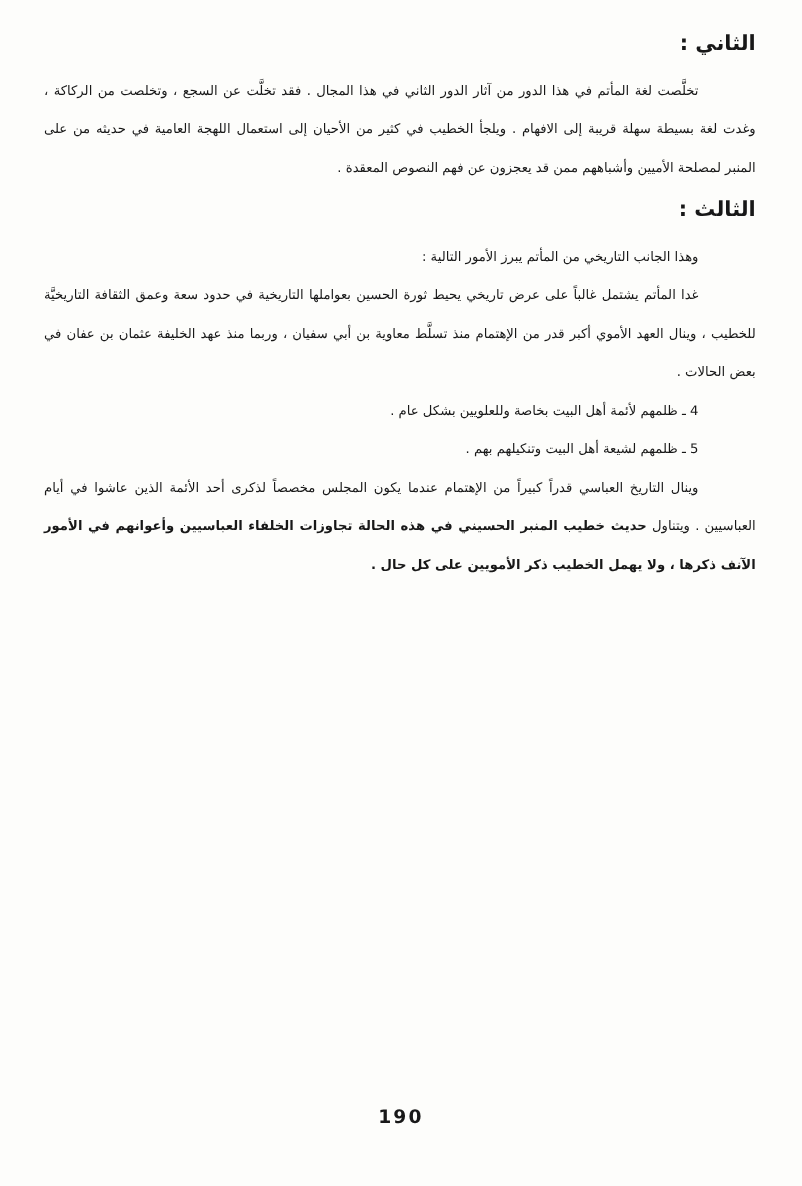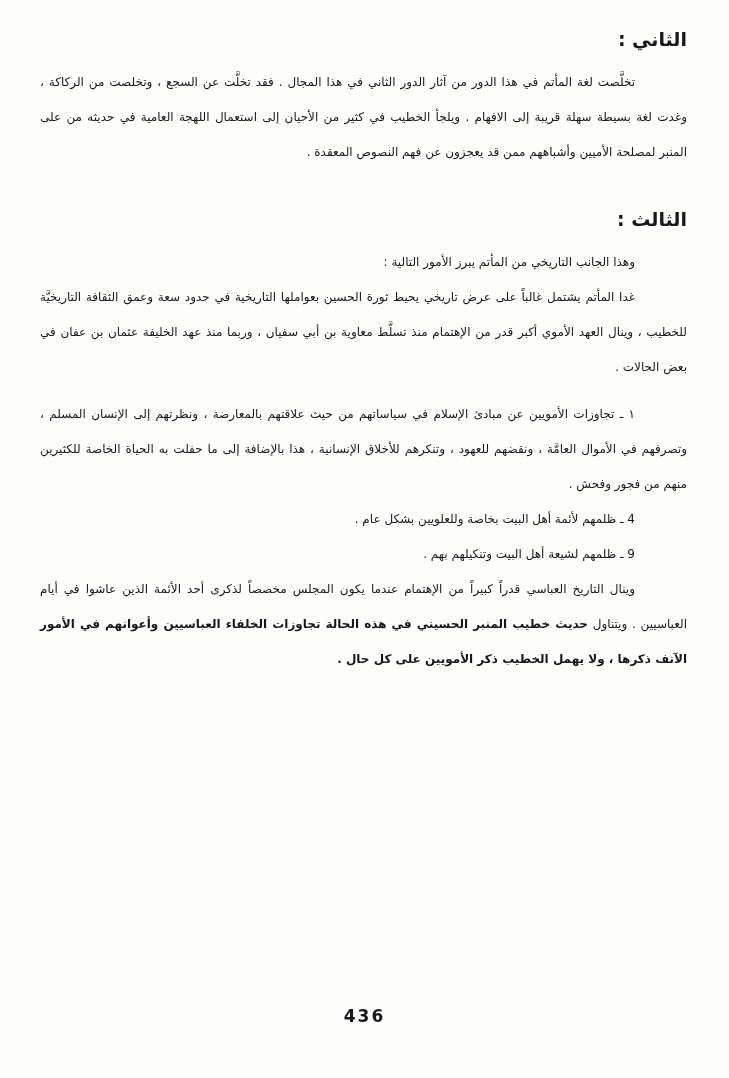--- a/index.html
+++ b/index.html
@@ -23,21 +23,21 @@
     direction: rtl;
   }
   .heading {
     font-size: 19px;
     font-weight: bold;
     margin: 0 0 8px 0;
     line-height: 35px;
     text-align: right;
   }
   .heading.gap-above {
-    margin-top: 32px;
+    margin-top: 3px;
   }
   .para {
     margin: 0;
     font-size: 12px;
     line-height: 35px;
     text-align: justify;
     text-justify: inter-word;
   }
   .para.indent {
     text-indent: 52px;
@@ -67,23 +67,22 @@
   <h2 class="heading">الثاني :</h2>
 
   <p class="para indent">تخلَّصت لغة المأتم في هذا الدور من آثار الدور الثاني في هذا المجال . فقد تخلَّت عن السجع ، وتخلصت من الركاكة ، وغدت لغة بسيطة سهلة قريبة إلى الافهام . ويلجأ الخطيب في كثير من الأحيان إلى استعمال اللهجة العامية في حديثه من على المنبر لمصلحة الأميين وأشباههم ممن قد يعجزون عن فهم النصوص المعقدة .</p>
 
   <h2 class="heading gap-above">الثالث :</h2>
 
   <p class="para indent">وهذا الجانب التاريخي من المأتم يبرز الأمور التالية :</p>
 
   <p class="para indent">غدا المأتم يشتمل غالباً على عرض تاريخي يحيط ثورة الحسين بعواملها التاريخية في حدود سعة وعمق الثقافة التاريخيَّة للخطيب ، وينال العهد الأموي أكبر قدر من الإهتمام منذ تسلَّط معاوية بن أبي سفيان ، وربما منذ عهد الخليفة عثمان بن عفان في بعض الحالات .</p>
 
-  <p class="para indent gap-above">١ ـ تجاوزات الأمويين عن مبادئ الإسلام في سياساتهم من حيث علاقتهم بالمعارضة ، ونظرتهم إلى الإنسان المسلم ، وتصرفهم في الأموال العامَّة ، ونقضهم للعهود ، وتنكرهم للأخلاق الإنسانية ، هذا بالإضافة إلى ما حفلت به الحياة الخاصة للكثيرين منهم من فجور وفحش .</p>
 
   <p class="para indent">4 ـ ظلمهم لأئمة أهل البيت بخاصة وللعلويين بشكل عام .</p>
 
-  <p class="para indent">9 ـ ظلمهم لشيعة أهل البيت وتنكيلهم بهم .</p>
+  <p class="para indent">5 ـ ظلمهم لشيعة أهل البيت وتنكيلهم بهم .</p>
 
   <p class="para indent"><span>وينال التاريخ العباسي قدراً كبيراً من الإهتمام عندما يكون المجلس مخصصاً لذكرى أحد الأئمة الذين عاشوا في أيام العباسيين . ويتناول </span><span class="bold">حديث خطيب المنبر الحسيني في هذه الحالة تجاوزات الخلفاء العباسيين وأعوانهم في الأمور الآنف ذكرها ، ولا يهمل الخطيب ذكر الأمويين على كل حال .</span></p>
 
-  <div class="page-number">436</div>
+  <div class="page-number">190</div>
 
 </div>
 
 </body></html>

